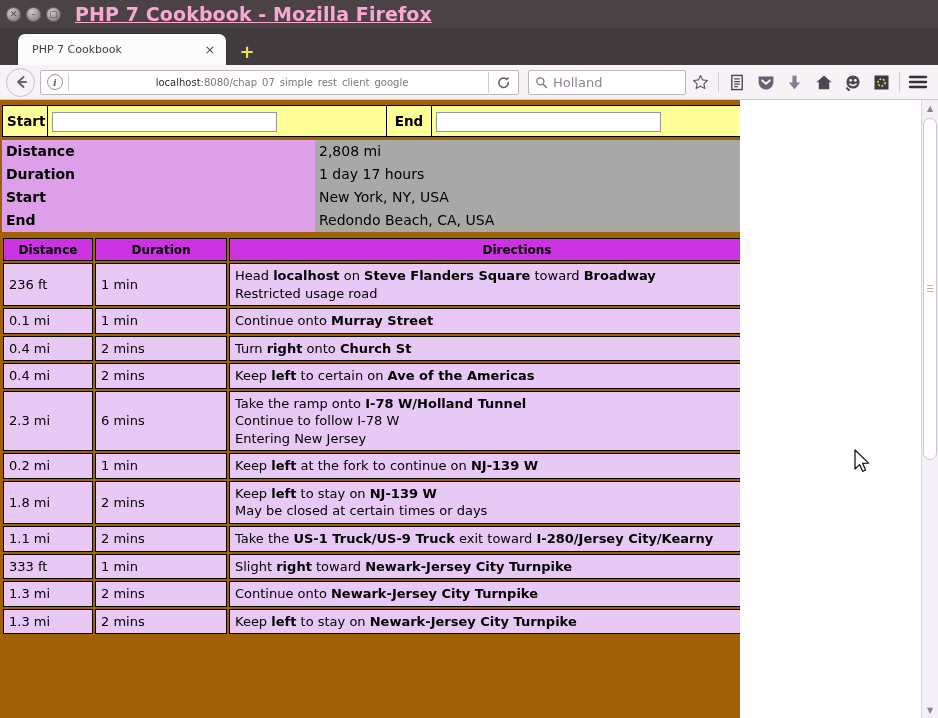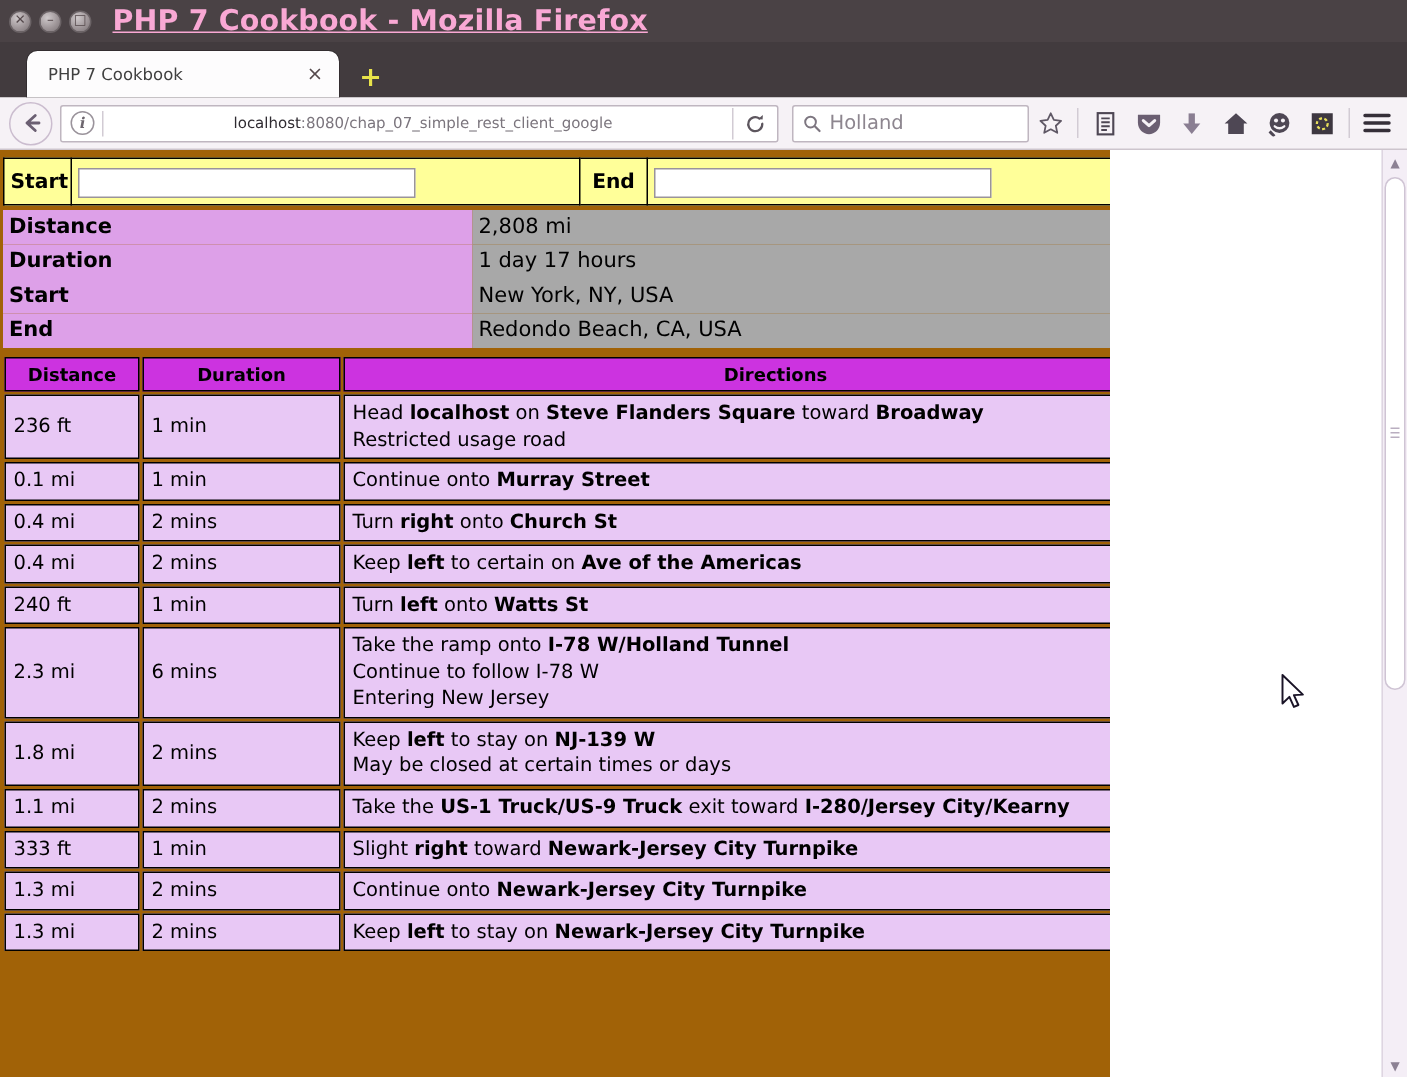--- a/index.html
+++ b/index.html
@@ -485,33 +485,33 @@
             </td>
           </tr>
           <tr>
             <td class="c-dist">0.4 mi</td>
             <td class="c-dur">2 mins</td>
             <td class="c-dir">
               <span class="line"><span>Keep </span><b>left</b><span> to certain on </span><b>Ave of the Americas</b></span>
             </td>
           </tr>
           <tr>
-            <td class="c-dist">240 ft</td>
-            <td class="c-dur">1 min</td>
-            <td class="c-dir">
-              <span class="line"><span>Turn </span><b>left</b><span> onto </span><b>Watts St</b></span>
-            </td>
-          </tr>
-          <tr>
             <td class="c-dist">2.3 mi</td>
             <td class="c-dur">6 mins</td>
             <td class="c-dir">
               <span class="line"><span>Take the ramp onto </span><b>I-78 W/Holland Tunnel</b></span>
               <span class="line"><span>Continue to follow I-78 W</span></span>
               <span class="line"><span>Entering New Jersey</span></span>
+            </td>
+          </tr>
+          <tr>
+            <td class="c-dist">0.2 mi</td>
+            <td class="c-dur">1 min</td>
+            <td class="c-dir">
+              <span class="line"><span>Keep </span><b>left</b><span> at the fork to continue on </span><b>NJ-139 W</b></span>
             </td>
           </tr>
           <tr>
             <td class="c-dist">1.8 mi</td>
             <td class="c-dur">2 mins</td>
             <td class="c-dir">
               <span class="line"><span>Keep </span><b>left</b><span> to stay on </span><b>NJ-139 W</b></span>
               <span class="line"><span>May be closed at certain times or days</span></span>
             </td>
           </tr>

